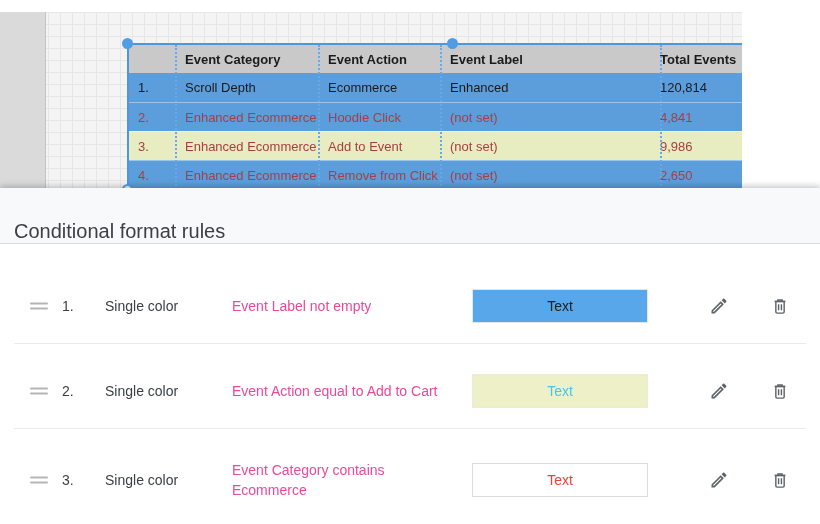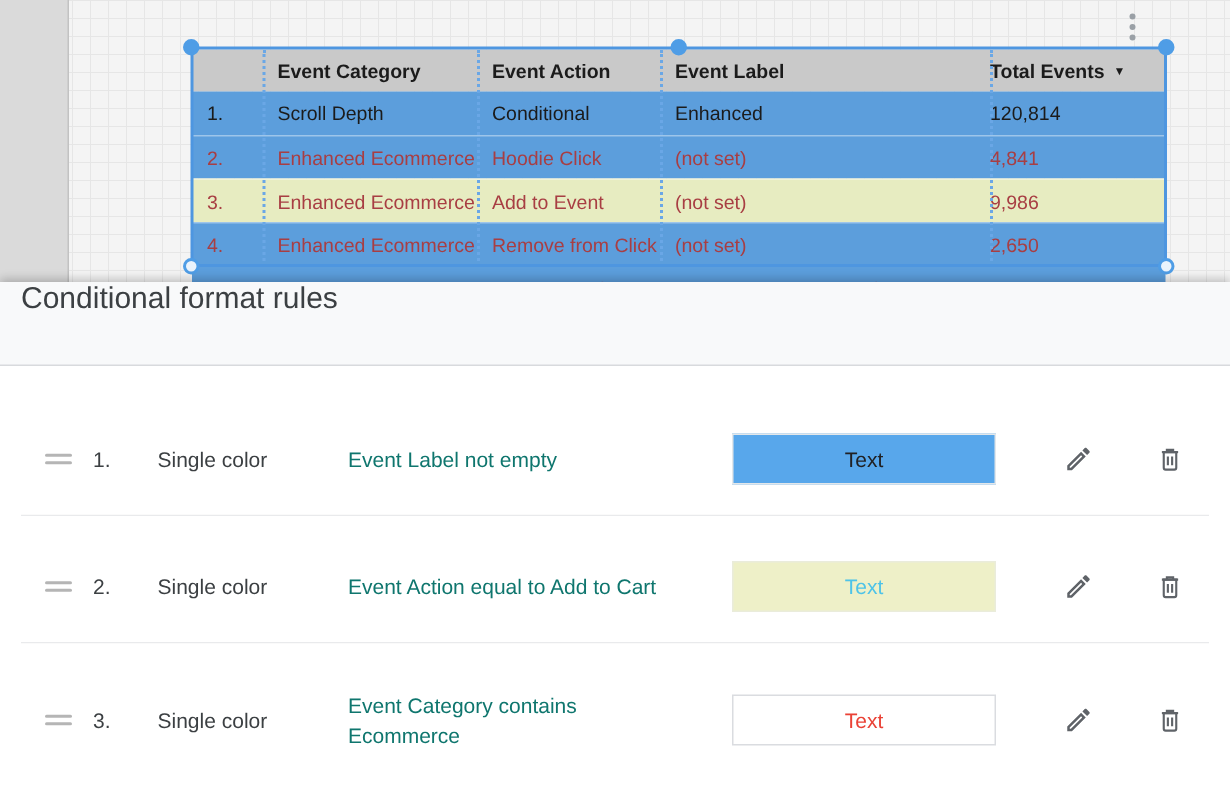--- a/index.html
+++ b/index.html
@@ -3,21 +3,21 @@
 <meta charset="utf-8">
 <style>
   * { margin:0; padding:0; box-sizing:border-box; }
   html,body { width:820px; height:524px; overflow:hidden; }
   body { font-family:"Liberation Sans", sans-serif; background:#fff; position:relative; }
 
   .screen { position:absolute; inset:0; width:820px; height:524px; overflow:hidden; }
 
   
   .canvas {
-    position:absolute; left:0; top:0; width:820px; height:188px; overflow:hidden;
+    position:absolute; left:0; top:12px; width:742px; height:188px; overflow:hidden;
     background-color:#f4f4f4;
     background-image:
       linear-gradient(#e6e6e6 1px, transparent 1px),
       linear-gradient(90deg, #e6e6e6 1px, transparent 1px);
     background-size:12px 12px;
     background-position:48px 0;
   }
   .left-strip {
     position:absolute; left:0; top:0; width:46px; height:188px;
     background:#dadada; border-right:1px solid #c2c2c2;
@@ -61,38 +61,38 @@
   .h-bl { left:-7px; bottom:-7px; }
   .h-br { right:-7px; bottom:-7px; }
 
   
   .panel {
     position:absolute; left:0; top:188px; width:820px; height:336px;
     background:#fff; box-shadow:0 -2px 6px rgba(0,0,0,0.22);
   }
   .panel-header {
     height:56px; background:#f8f9fa; border-bottom:1px solid #d8dadd;
-    display:flex; align-items:flex-start; padding-left:14px;
+    display:flex; align-items:flex-end; padding-left:14px;
     font-size:20px; color:#3c4043;
   }
   .rule-row { position:relative; background:#fff; }
   .rule-row.r1 { height:99px;  --cy:62px; }
   .rule-row.r2 { height:84px;  --cy:47px; }
   .rule-row.r3 { height:100px; --cy:51px; }
   .rule-divider { height:1px; background:#e9eaec; margin:0 14px; }
 
   .rr { position:absolute; top:var(--cy); transform:translateY(-50%); }
   .drag-handle { left:30px; display:flex; flex-direction:column; gap:3px; cursor:grab; }
   .drag-handle span { display:block; width:18px; height:2px; background:#b5b5b5; border-radius:1px; }
   .rule-index { left:62px; font-size:14px; color:#3c4043; }
   .rule-type { left:105px; font-size:14px; color:#3c4043; }
-  .rule-cond { left:232px; font-size:14px; color:#0f766e; line-height:20px; white-space:normal; width:220px; }
+  .rule-cond { left:232px; font-size:14px; color:#ec4899; line-height:20px; white-space:normal; width:220px; }
   .rule-row.r3 .rule-cond { width:175px; }
   .swatch {
-    left:488px; width:176px; height:34px; border:1px solid transparent;
+    left:472px; width:176px; height:34px; border:1px solid transparent;
     display:flex; align-items:center; justify-content:center;
     font-size:14px; cursor:pointer;
   }
   .icon-btn { background:none; border:none; cursor:pointer; padding:0; line-height:0; }
   .edit-btn { left:709px; }
   .del-btn { left:770px; }
 </style>
 </head>
 <body>
 
@@ -115,21 +115,21 @@
           <div class="cell c3">Event Label</div>
           <div class="cell c4">
             <span>Total Events</span>
             <span class="sort-arrow">▼</span>
           </div>
         </div>
       <div id="tbody">
           <div class="trow" style="background: rgb(92, 158, 220); color: rgb(27, 27, 27);">
             <div class="cell c0">1.</div>
             <div class="cell c1">Scroll Depth</div>
-            <div class="cell c2">Conditional</div>
+            <div class="cell c2">Ecommerce</div>
             <div class="cell c3">Enhanced</div>
             <div class="cell c4">120,814</div>
           </div>
           <div class="trow" style="background: rgb(92, 158, 220); color: rgb(168, 62, 67);">
             <div class="cell c0">2.</div>
             <div class="cell c1">Enhanced Ecommerce</div>
             <div class="cell c2">Hoodie Click</div>
             <div class="cell c3">(not set)</div>
             <div class="cell c4">4,841</div>
           </div>

